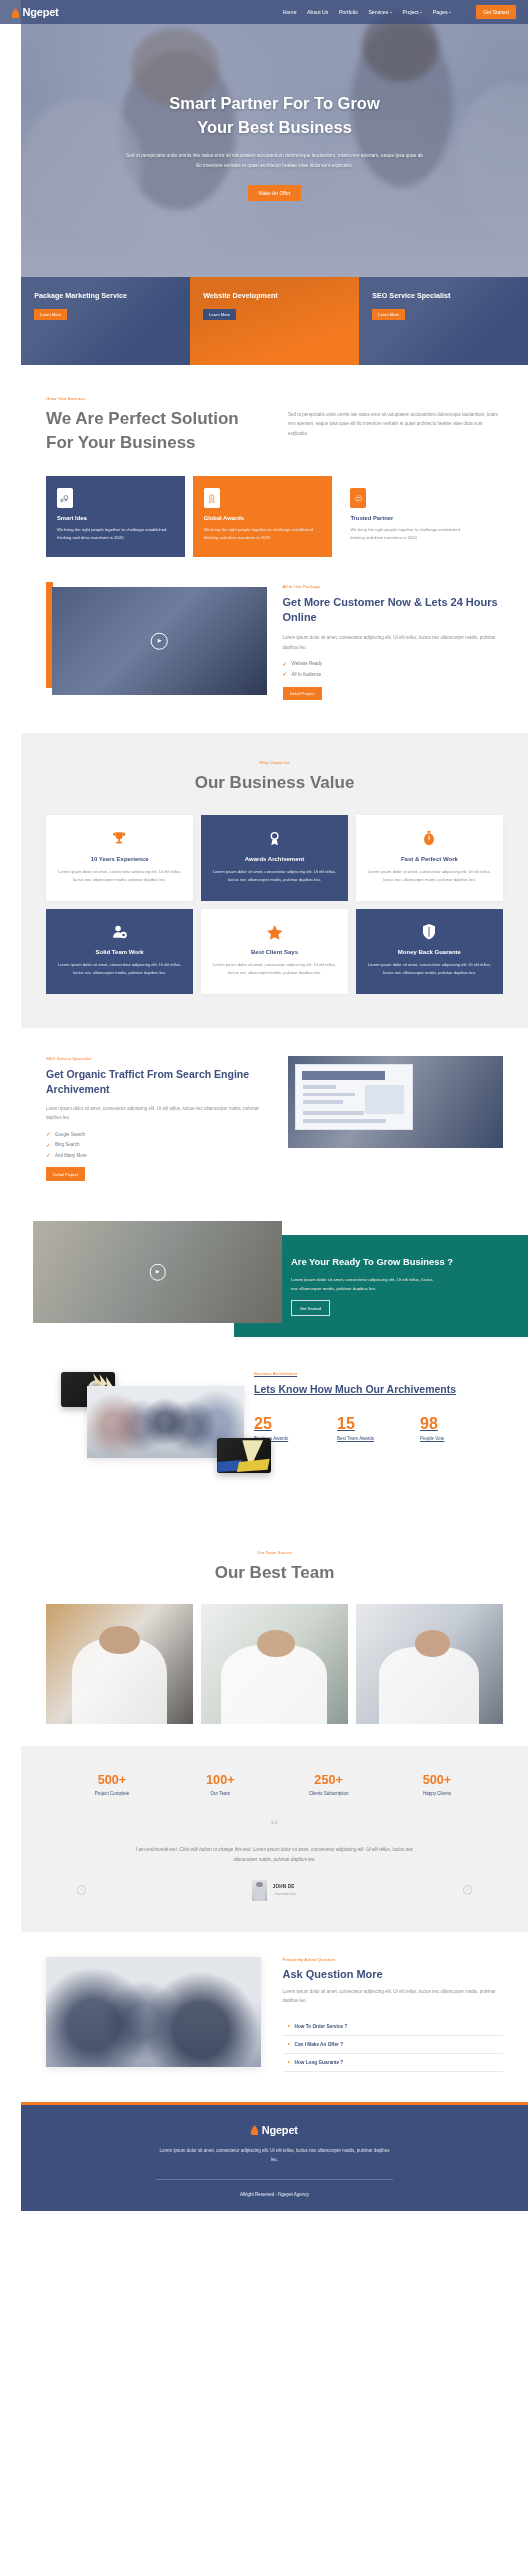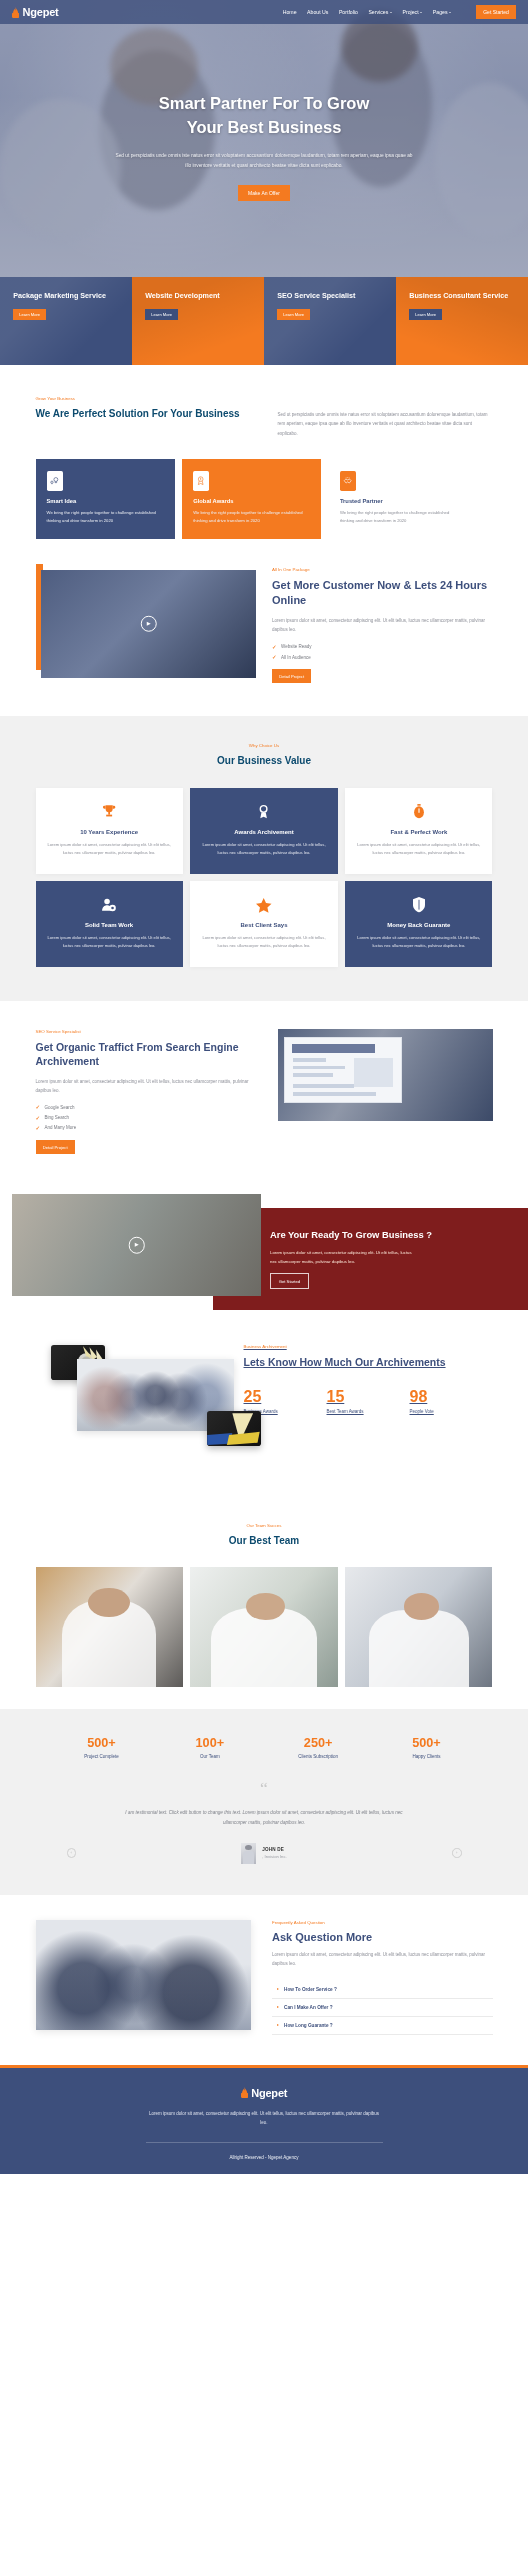--- a/index.html
+++ b/index.html
@@ -3,21 +3,21 @@
 <meta charset="utf-8">
 <style>
   * { margin:0; padding:0; box-sizing:border-box; }
   html,body { width:528px; }
   body {
     font-family:"Liberation Sans", sans-serif;
     background:#ffffff;
     color:#3d4f7c;
     -webkit-font-smoothing:antialiased;
   }
-  .wrap { width:528px; margin:0 auto; position:relative; overflow:hidden; }
+  .wrap { width:528px; margin:0 auto; position:relative; overflow:hidden;padding-left:21px; }
   .container { width:457px; margin:0 auto; position:relative; }
 
   
   .header {
     position:absolute; top:0; left:0; right:0; height:24px; z-index:40;
     background:rgba(61,79,124,0.80);
     display:flex; align-items:center; padding:0 12px;
   }
   .brand { display:flex; align-items:center; gap:3.3px; }
   .brand-flame { width:7.2px; height:11px; position:relative; }
@@ -68,21 +68,21 @@
   .tile h3 { color:#fff; font-size:7.2px; line-height:1.42; font-weight:bold; position:relative; z-index:2; }
   .tile .lm {
     position:relative; z-index:2; display:inline-block; margin-top:7.2px;
     font-size:4.1px; color:#fff; padding:3.3px 6px; border:none; cursor:pointer;
   }
   .tile.blue .lm { background:#f47a20; }
   .tile.orange .lm { background:#3d4f7c; }
 
   
   .eyebrow { color:#f47a20; font-size:4.4px; margin-bottom:6px; }
-  .sec-title { color:#0c4a6e; font-size:10px; line-height:1.42; font-weight:bold; }
+  .sec-title { color:#737373; font-size:17px; line-height:1.42; font-weight:bold; }
   .body-text { color:#8d8f98; font-size:4.5px; line-height:2.1; }
 
   
   .perfect { padding:31px 0 0; }
   .perfect-top { display:flex; gap:22px; align-items:flex-start; }
   .perfect-top .left { width:220px; }
   .perfect-top .right { flex:1; padding-top:13.8px; }
   .feat-row { display:flex; gap:7.7px; margin-top:21px; align-items:stretch; }
   .feat { width:139px; padding:12px 11px 14.3px; }
   .feat.blue { background:#3d4f7c; }
@@ -160,21 +160,21 @@
   .seo-card2 .lens { position:absolute; left:62px; top:18.7px; width:18.7px;height:18.7px;border:1.7px solid #5a6a88;border-radius:50%; }
   .seo-card2 .lens:after { content:""; position:absolute; width:1.7px;height:8.8px;background:#5a6a88; right:-4.4px; bottom:-6.6px; transform:rotate(-40deg); }
 
   
   .ready { position:relative; height:116px; margin-bottom:22px; }
   .ready-photo {
     position:absolute; left:12px; top:0; width:249px; height:102px; overflow:hidden;
     background:linear-gradient(120deg,#b6b0a5 0%,#8e9490 45%,#6c6a64 100%); z-index:3;
   }
   .ready-panel {
-    position:absolute; left:213px; top:13.8px; right:0; height:102px; background:#7f1d1d;
+    position:absolute; left:213px; top:13.8px; right:0; height:102px; background:#0f766e;
     padding:20px 0 0 57px; z-index:2;
   }
   .ready-panel h2 { color:#fff; font-size:9.4px; line-height:1.5; font-weight:bold; }
   .ready-panel p { color:#fdeadb; font-size:4.3px; line-height:2.1; margin-top:6px; max-width:149px; }
   .btn-ghost { margin-top:7.2px; background:transparent;border:0.6px solid rgba(255,255,255,.8);color:#fff;font-size:4.2px;padding:4.4px 7.7px;cursor:pointer; }
 
   
   .ach { padding:12px 0 25px; display:flex; gap:14.3px; align-items:flex-start; }
   .ach-art { width:220px; position:relative; height:132px; }
   .ach-main {
@@ -326,25 +326,20 @@
     <div class="tile orange">
       <div class="ghost" style="background:linear-gradient(160deg,#000 0 25%,transparent 75%)"></div>
       <h3>Website Development</h3>
       <button class="lm">Learn More</button>
     </div>
     <div class="tile blue">
       <div class="ghost" style="background:linear-gradient(135deg,#fff 0 35%,transparent 72%)"></div>
       <h3>SEO Service Specialist</h3>
       <button class="lm">Learn More</button>
     </div>
-    <div class="tile orange">
-      <div class="ghost" style="background:linear-gradient(200deg,#000 0 30%,transparent 78%)"></div>
-      <h3>Business Consultant Service</h3>
-      <button class="lm">Learn More</button>
-    </div>
   </section>
 
   <section class="perfect">
     <div class="container">
       <div class="perfect-top">
         <div class="left">
           <div class="eyebrow">Grow Your Business</div>
           <h2 class="sec-title">We Are Perfect Solution For Your Business</h2>
         </div>
         <div class="right">

